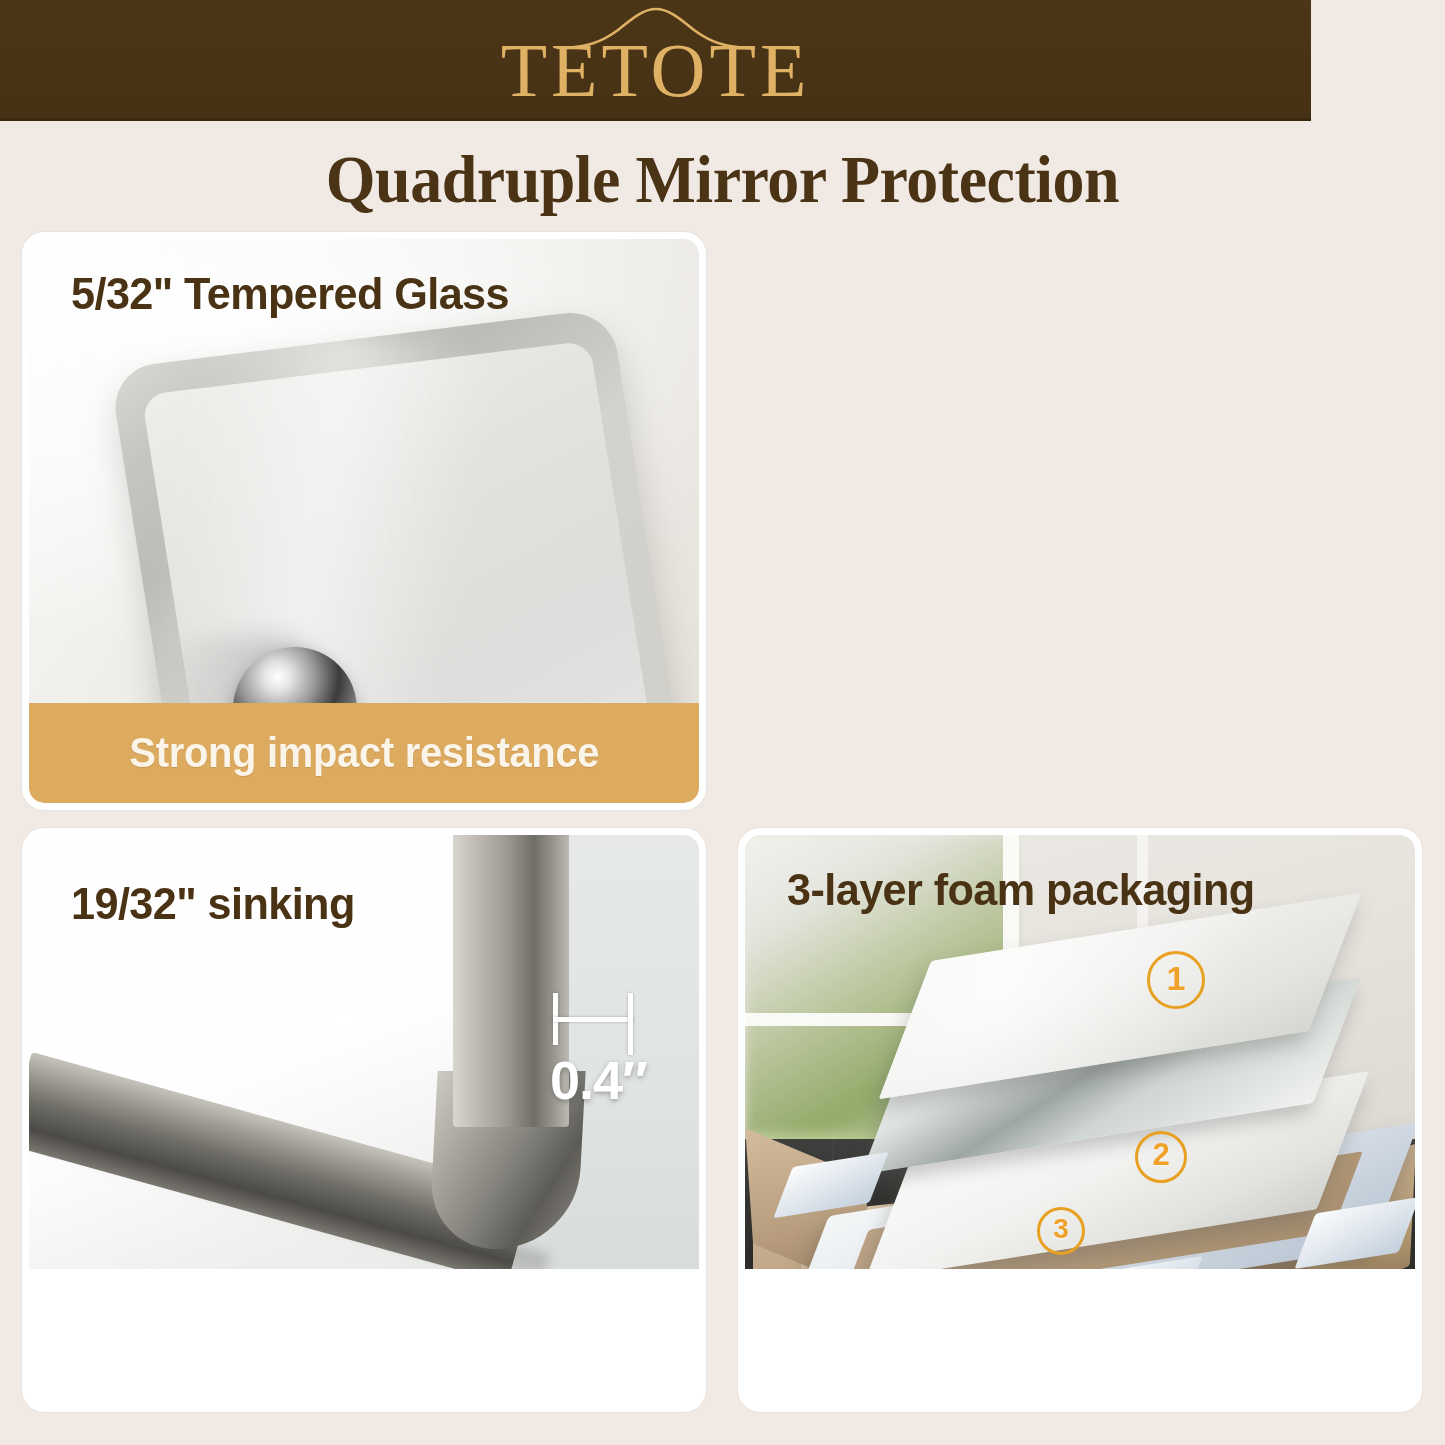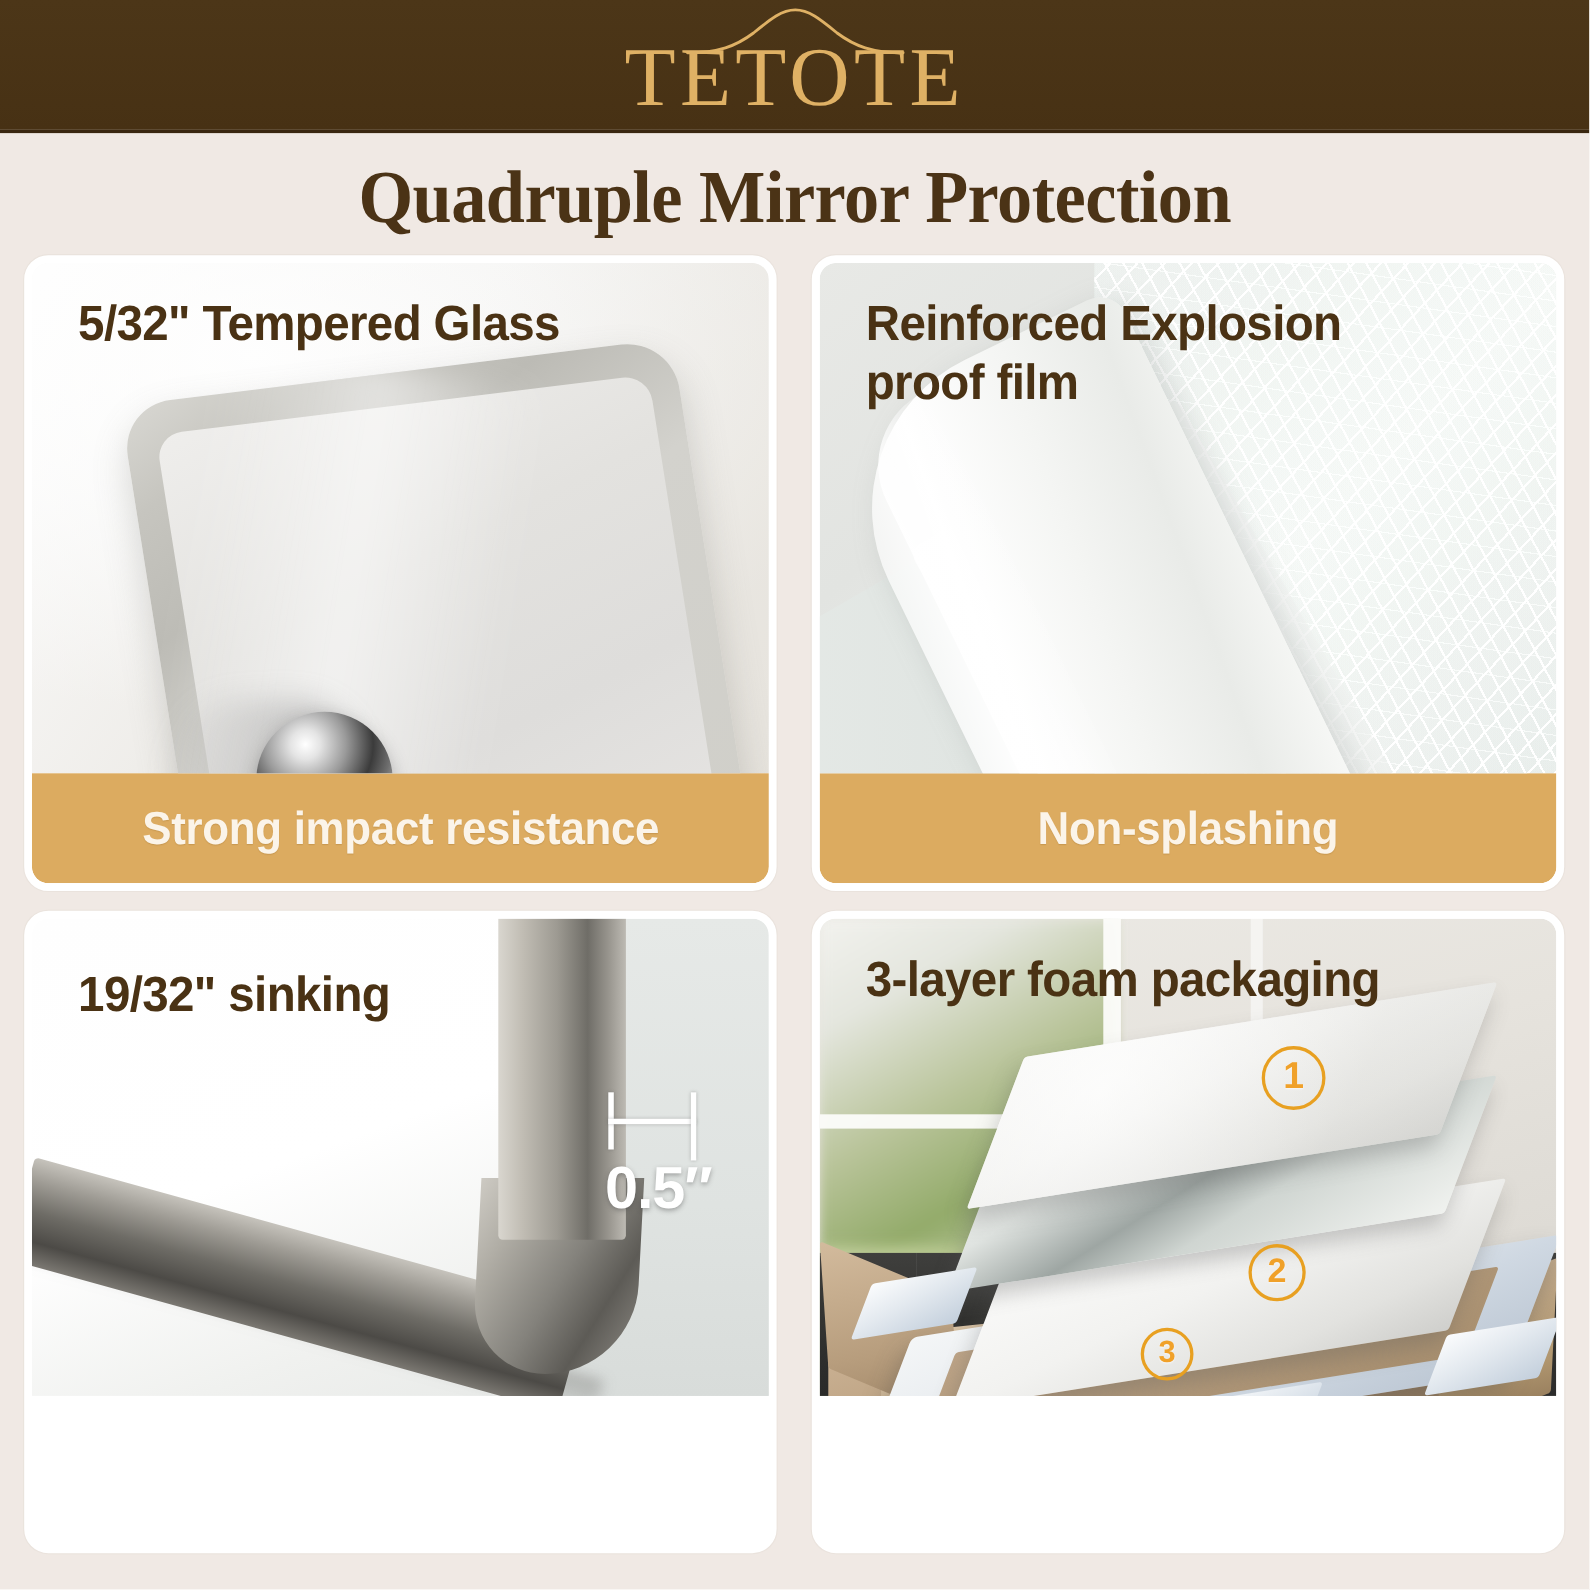--- a/index.html
+++ b/index.html
@@ -13,21 +13,21 @@
     height: 1445px;
     background: #f0e9e4;
     font-family: "Liberation Sans", sans-serif;
     overflow: hidden;
   }
 
   
   .brand-band {
     position: absolute;
     left: 0; top: 0;
-    width: 1445px;
+    width: 1311px;
     height: 118px;
     background: #4a3417;
     background: linear-gradient(180deg, #4c3618 0%, #473114 100%);
     border-bottom: 3px solid #3a2710;
   }
   .brand-logo {
     position: absolute;
     left: 50%;
     top: 4px;
     transform: translateX(-50%);
@@ -524,53 +524,37 @@
           </div>
           <div class="ball"></div>
           <div class="headline">5/32" Tempered Glass</div>
         </div>
         <div class="caption">
           <span>Strong impact resistance</span>
         </div>
       </div>
     </div>
 
-    <div class="card tr">
-      <div class="card-inner">
-        <div class="photo">
-          <div class="tr-bg"></div>
-          <div class="crackle"></div>
-          <div class="glass-slab"></div>
-          <div class="film-edge"></div>
-          <div class="film-peel"></div>
-          <div class="headline">Reinforced Explosion
-proof film</div>
-        </div>
-        <div class="caption">
-          <span>Non-splashing</span>
-        </div>
-      </div>
-    </div>
 
     <div class="card bl">
       <div class="card-inner">
         <div class="photo">
           <div class="bl-bg"></div>
           <div class="bl-rightwall"></div>
           <div class="arm-shadow"></div>
           <div class="frame-arm arm-diag"></div>
           <div class="frame-arm arm-bend"></div>
           <div class="frame-arm arm-vert"></div>
 
           <div class="dim-bracket">
             <div class="tick" style="left:0; top:0; height:52px;"></div>
             <div class="bar" style="left:0; top:24px; width:80px;"></div>
             <div class="tick" style="left:75px; top:0; height:62px;"></div>
           </div>
-          <div class="dim-label">0.5″</div>
+          <div class="dim-label">0.4″</div>
 
           <div class="headline">19/32" sinking</div>
         </div>
       </div>
     </div>
 
     <div class="card br">
       <div class="card-inner">
         <div class="photo">
           <div class="br-bg"></div>

